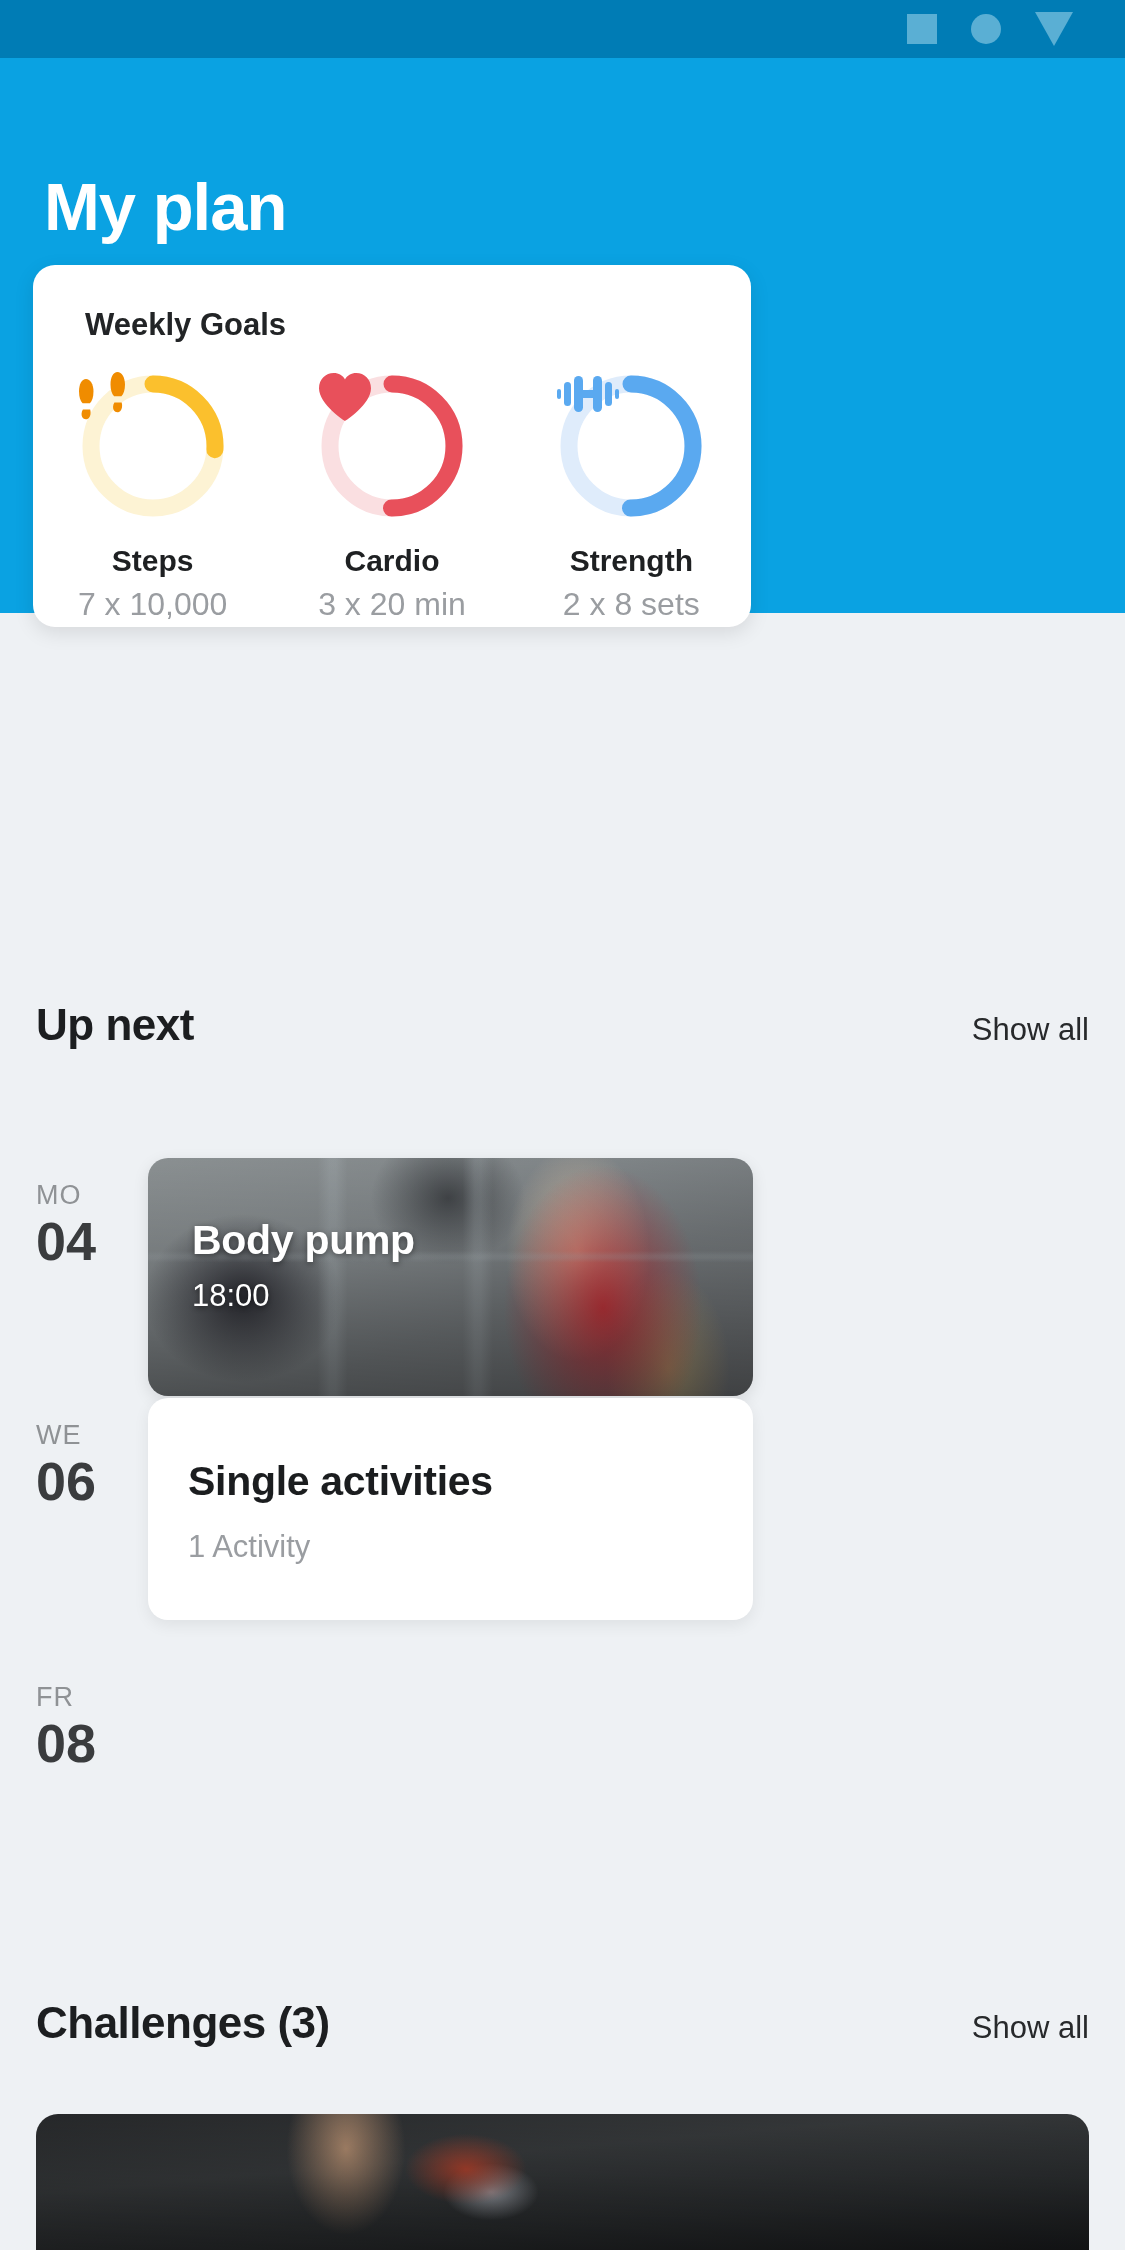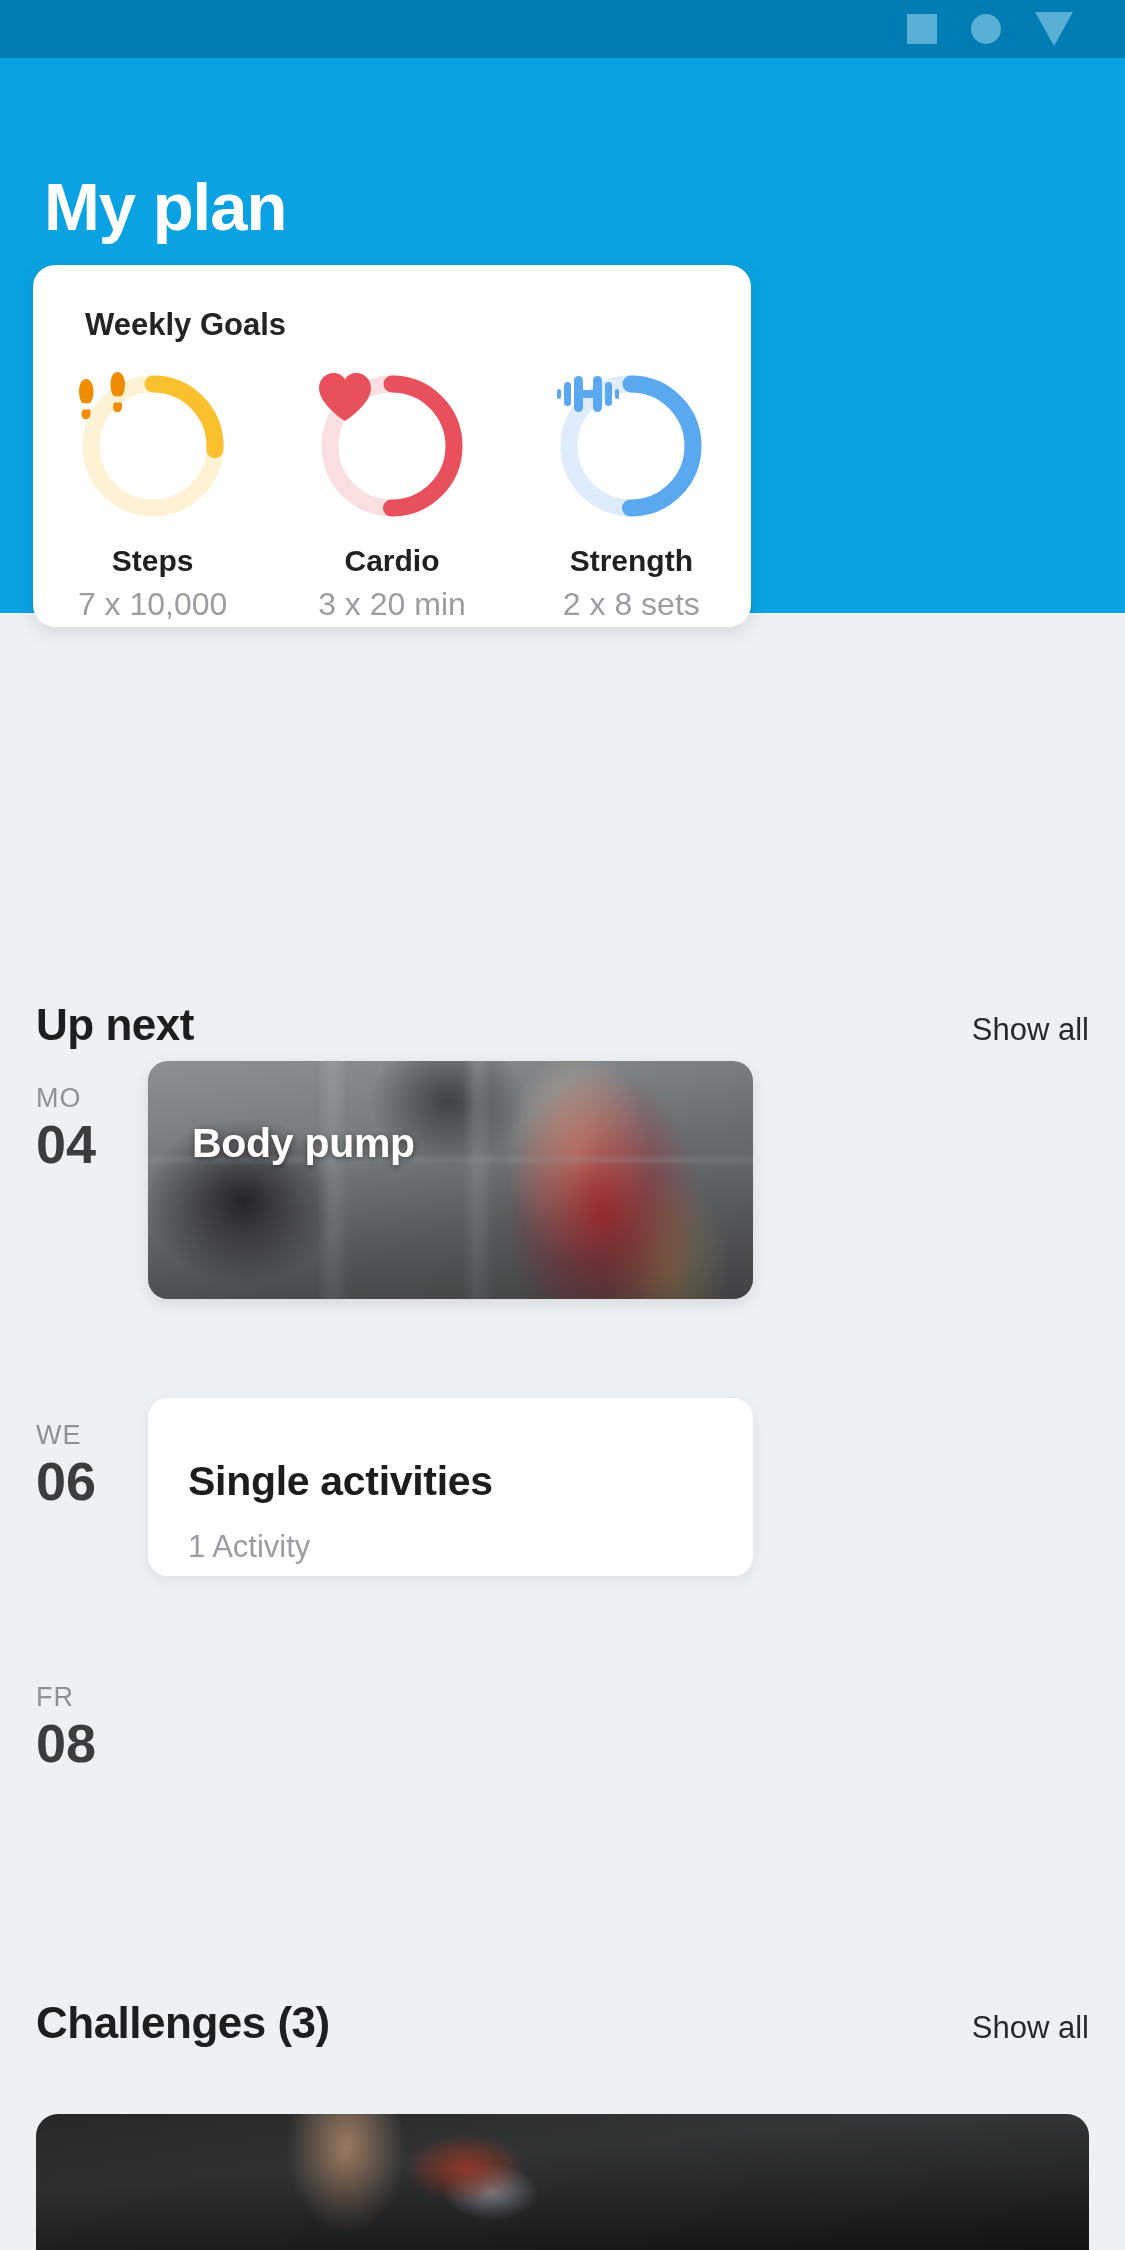--- a/index.html
+++ b/index.html
@@ -223,40 +223,41 @@
       </div>
 
     </div>
   </div>
 
   <div class="section-head" style="top:1000px;">
     <div class="section-title">Up next</div>
     <div class="section-link">Show all</div>
   </div>
 
-  <div class="row" style="top:1061px;">
+  <div class="row" style="top:1158px;">
     <div class="daycol">
       <div class="dow">MO</div>
       <div class="dnum">04</div>
     </div>
     <div class="card card-photo" style="height:238px;">
       <div class="photo-bodypump"></div>
       <div class="scrim-bottom"></div>
       <div class="card-overlay-text" style="top:58px;">
         <div class="card-title-w">Body pump</div>
+        <div class="card-sub-w">18:00</div>
       </div>
     </div>
   </div>
 
   <div class="row" style="top:1398px;">
     <div class="daycol">
       <div class="dow">WE</div>
       <div class="dnum">06</div>
     </div>
-    <div class="card card-plain" style="height:178px;">
+    <div class="card card-plain" style="height:222px;">
       <div class="card-overlay-text" style="top:60px; left:40px;">
         <div class="card-title-d">Single activities</div>
         <div class="card-sub-d">1 Activity</div>
       </div>
     </div>
   </div>
 
   <div class="row" style="top:1660px;">
     <div class="daycol">
       <div class="dow">FR</div>

